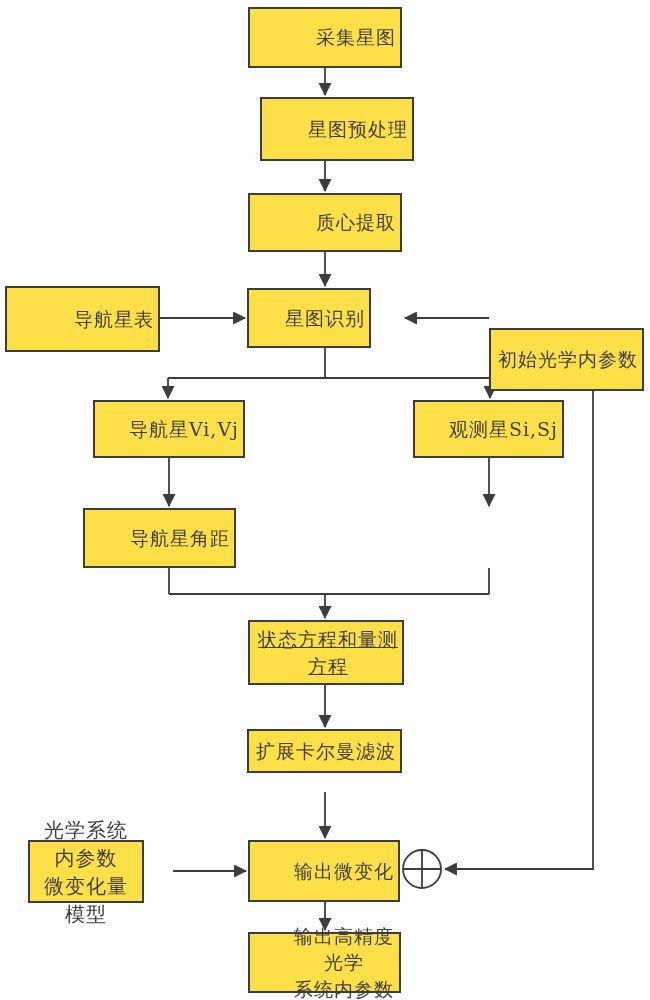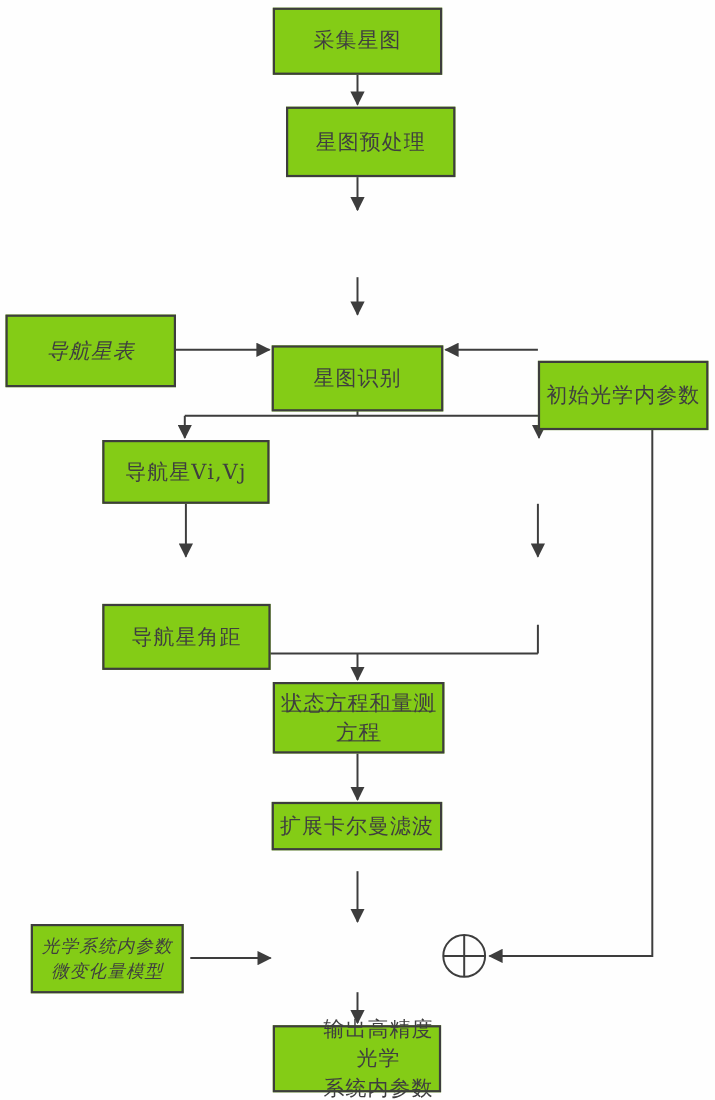--- a/index.html
+++ b/index.html
@@ -8,22 +8,22 @@
     width:650px;height:1000px;
     background:#fefefe;
     font-family:"DejaVu Serif","Liberation Serif",serif;
     overflow:hidden;
   }
   #connectors{position:absolute;left:0;top:0;width:650px;height:1000px;}
   .node{
     position:absolute;
     box-sizing:border-box;
     border:2px solid #3d3d3d;
-    background:#84cc16;
-    display:flex;align-items:center;justify-content:center;
+    background:#fde047;
+    display:flex;align-items:center;justify-content:flex-end;
     color:#3f3f3f;
     font-size:19px;
     letter-spacing:1px;
   }
   .lbl{
     white-space:pre-line;
     text-align:center;
     line-height:1.4;
     padding:0 4px;
   }
@@ -74,56 +74,65 @@
   </svg>
 
   <div class="node" style="left:248px;top:7px;width:154px;height:61px;">
     <span class="lbl">采集星图</span>
   </div>
 
   <div class="node" style="left:260px;top:97px;width:154px;height:64px;">
     <span class="lbl">星图预处理</span>
   </div>
 
+  <div class="node" style="left:248px;top:193px;width:154px;height:59px;">
+    <span class="lbl">质心提取</span>
+  </div>
 
-  <div class="node" style="left:247px;top:288px;width:156px;height:60px;margin-top:26px;">
+  <div class="node" style="left:247px;top:288px;width:124px;height:60px;">
     <span class="lbl">星图识别</span>
   </div>
 
-  <div class="node" style="left:5px;top:286px;width:155px;height:66px;font-style:italic;">
+  <div class="node" style="left:5px;top:286px;width:155px;height:66px;">
     <span class="lbl">导航星表</span>
   </div>
 
   <div class="node" style="left:489px;top:286px;width:155px;height:63px;margin-top:42px;">
     <span class="lbl">初始光学内参数</span>
   </div>
 
   <div class="node" style="left:93px;top:400px;width:152px;height:58px;">
     <span class="lbl">导航星Vi,Vj</span>
   </div>
 
+  <div class="node" style="left:413px;top:400px;width:151px;height:58px;">
+    <span class="lbl">观测星Si,Sj</span>
+  </div>
 
-  <div class="node" style="left:93px;top:508px;width:153px;height:60px;margin-top:41px;">
+  <div class="node" style="left:83px;top:508px;width:153px;height:60px;">
     <span class="lbl">导航星角距</span>
   </div>
 
 
   <div class="node" style="left:248px;top:620px;width:156px;height:65px;text-decoration:underline;">
     <span class="lbl">状态方程和量测
 方程</span>
   </div>
 
   <div class="node" style="left:247px;top:729px;width:155px;height:44px;">
     <span class="lbl">扩展卡尔曼滤波</span>
   </div>
 
-  <div class="node" style="left:28px;top:840px;width:139px;height:63px;font-size:16px;font-style:italic;">
+  <div class="node" style="left:28px;top:840px;width:116px;height:63px;font-size:20px;">
     <span class="lbl">光学系统内参数
 微变化量模型</span>
   </div>
 
+  <div class="node" style="left:248px;top:840px;width:152px;height:62px;">
+    <span class="lbl">输出微变化</span>
+  </div>
 
   <div class="node" style="left:248px;top:932px;width:153px;height:61px;padding-left:39px;">
     <span class="lbl">输出高精度光学
 系统内参数</span>
   </div>
 
 </div>
 
 </body></html>

